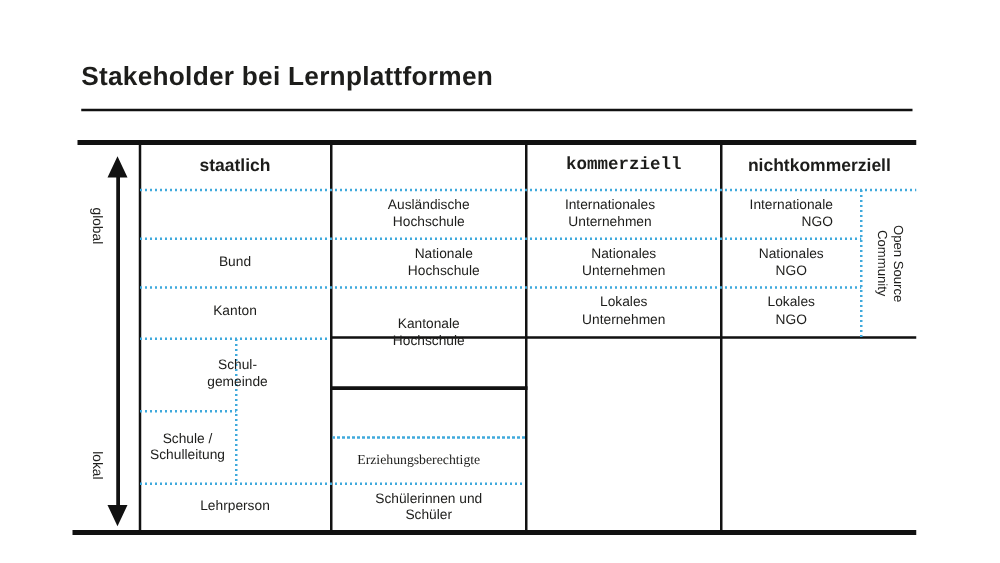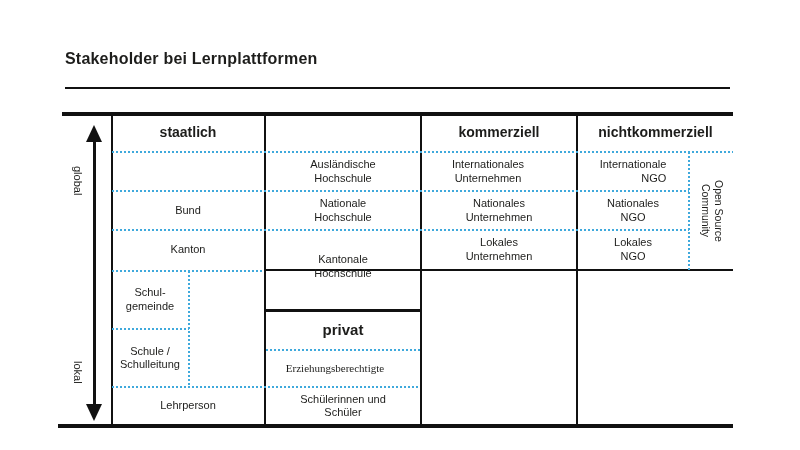--- a/index.html
+++ b/index.html
@@ -11,21 +11,21 @@
   .line { position:absolute; background:#111111; }
   .dot-h { position:absolute; height:2px;
     background-image:repeating-linear-gradient(90deg,#3fa9dc 0 2px,transparent 2px 4px); }
   .dot-v { position:absolute; width:2px;
     background-image:repeating-linear-gradient(180deg,#3fa9dc 0 2px,transparent 2px 4px); }
   .cell {
     position:absolute; display:flex; align-items:center; justify-content:center;
     text-align:center; font-size:11px; line-height:13.5px; white-space:pre-line;
   }
   .colhead { font-weight:bold; font-size:14px; }
-  .title { position:absolute; left:65px; top:50px; font-size:16px; font-weight:bold;
+  .title { position:absolute; left:65px; top:50px; font-size:21px; font-weight:bold;
     letter-spacing:0.2px;text-align:right; }
   .vtext {
     position:absolute; writing-mode:vertical-rl; text-align:center;
     font-size:11px; line-height:13px; white-space:pre-line;
     display:flex; align-items:center; justify-content:center;
   }
   .tri { position:absolute; width:0; height:0; }
 </style>
 </head>
 <body>
@@ -56,53 +56,52 @@
   <div class="dot-v" style="left:188px; top:271px; height:115px;"></div>
   <div class="dot-v" style="left:688px; top:152px; height:118px;"></div>
 
   <div class="line" style="left:93px; top:138px; width:3px; height:272px;"></div>
   <div class="tri" style="left:86px; top:125px; border-left:8px solid transparent; border-right:8px solid transparent; border-bottom:17px solid #111111;"></div>
   <div class="tri" style="left:86px; top:404px; border-left:8px solid transparent; border-right:8px solid transparent; border-top:17px solid #111111;"></div>
   <div class="vtext" style="left:68px; top:150px; width:18px; height:62px;">global</div>
   <div class="vtext" style="left:68px; top:346px; width:18px; height:52px;">lokal</div>
 
   <div class="cell colhead" style="left:112px; top:114px; width:152px; height:37px;text-align:center;">staatlich</div>
-  <div class="cell colhead" style="left:422px; top:114px; width:154px; height:37px;">kommerziell</div>
+  <div class="cell colhead" style="left:422px; top:114px; width:154px; height:37px;font-family:Liberation Mono, monospace;">kommerziell</div>
   <div class="cell colhead" style="left:578px; top:114px; width:155px; height:37px;">nichtkommerziell</div>
 
   <div class="cell" style="left:266px; top:153px; width:154px; height:37px;">Ausländische
 Hochschule</div>
   <div class="cell" style="left:422px; top:153px; width:132px; height:37px;">Internationales
 Unternehmen</div>
   <div class="cell" style="left:578px; top:153px; width:110px; height:37px;text-align:right;">Internationale
 NGO</div>
 
   <div class="cell" style="left:112px; top:192px; width:152px; height:37px;">Bund</div>
-  <div class="cell" style="left:266px; top:192px; width:154px; height:37px;">Nationale
+  <div class="cell" style="left:266px; top:192px; width:154px; height:37px;padding-left:12px;">Nationale
 Hochschule</div>
   <div class="cell" style="left:422px; top:192px; width:154px; height:37px;">Nationales
 Unternehmen</div>
   <div class="cell" style="left:578px; top:192px; width:110px; height:37px;">Nationales
 NGO</div>
 
   <div class="cell" style="left:112px; top:231px; width:152px; height:37px;">Kanton</div>
   <div class="cell" style="left:266px; top:231px; width:154px; height:37px;margin-top:17px;">Kantonale
 Hochschule</div>
   <div class="cell" style="left:422px; top:231px; width:154px; height:37px;">Lokales
 Unternehmen</div>
   <div class="cell" style="left:578px; top:231px; width:110px; height:37px;">Lokales
 NGO</div>
 
   <div class="vtext" style="left:690px; top:152px; width:43px; height:118px; font-size:10.5px;">Open Source
 Community</div>
 
-  <div class="cell" style="left:112px; top:271px; width:76px; height:57px;">Schul-
+  <div class="cell" style="left:112px; top:271px; width:76px; height:57px;padding-left:40px;">Schul-
 gemeinde</div>
   <div class="cell" style="left:112px; top:330px; width:76px; height:56px;">Schule /
 Schulleitung</div>
   <div class="cell" style="left:112px; top:388px; width:152px; height:36px;">Lehrperson</div>
 
-  <div class="cell colhead" style="left:266px; top:312px; width:154px; height:36px; font-size:15px;">privat</div>
   <div class="cell" style="left:266px; top:351px; width:138px; height:35px;font-family:Liberation Serif, serif;">Erziehungsberechtigte</div>
   <div class="cell" style="left:266px; top:388px; width:154px; height:36px;">Schülerinnen und
 Schüler</div>
 
 </div>
 
 </body></html>

